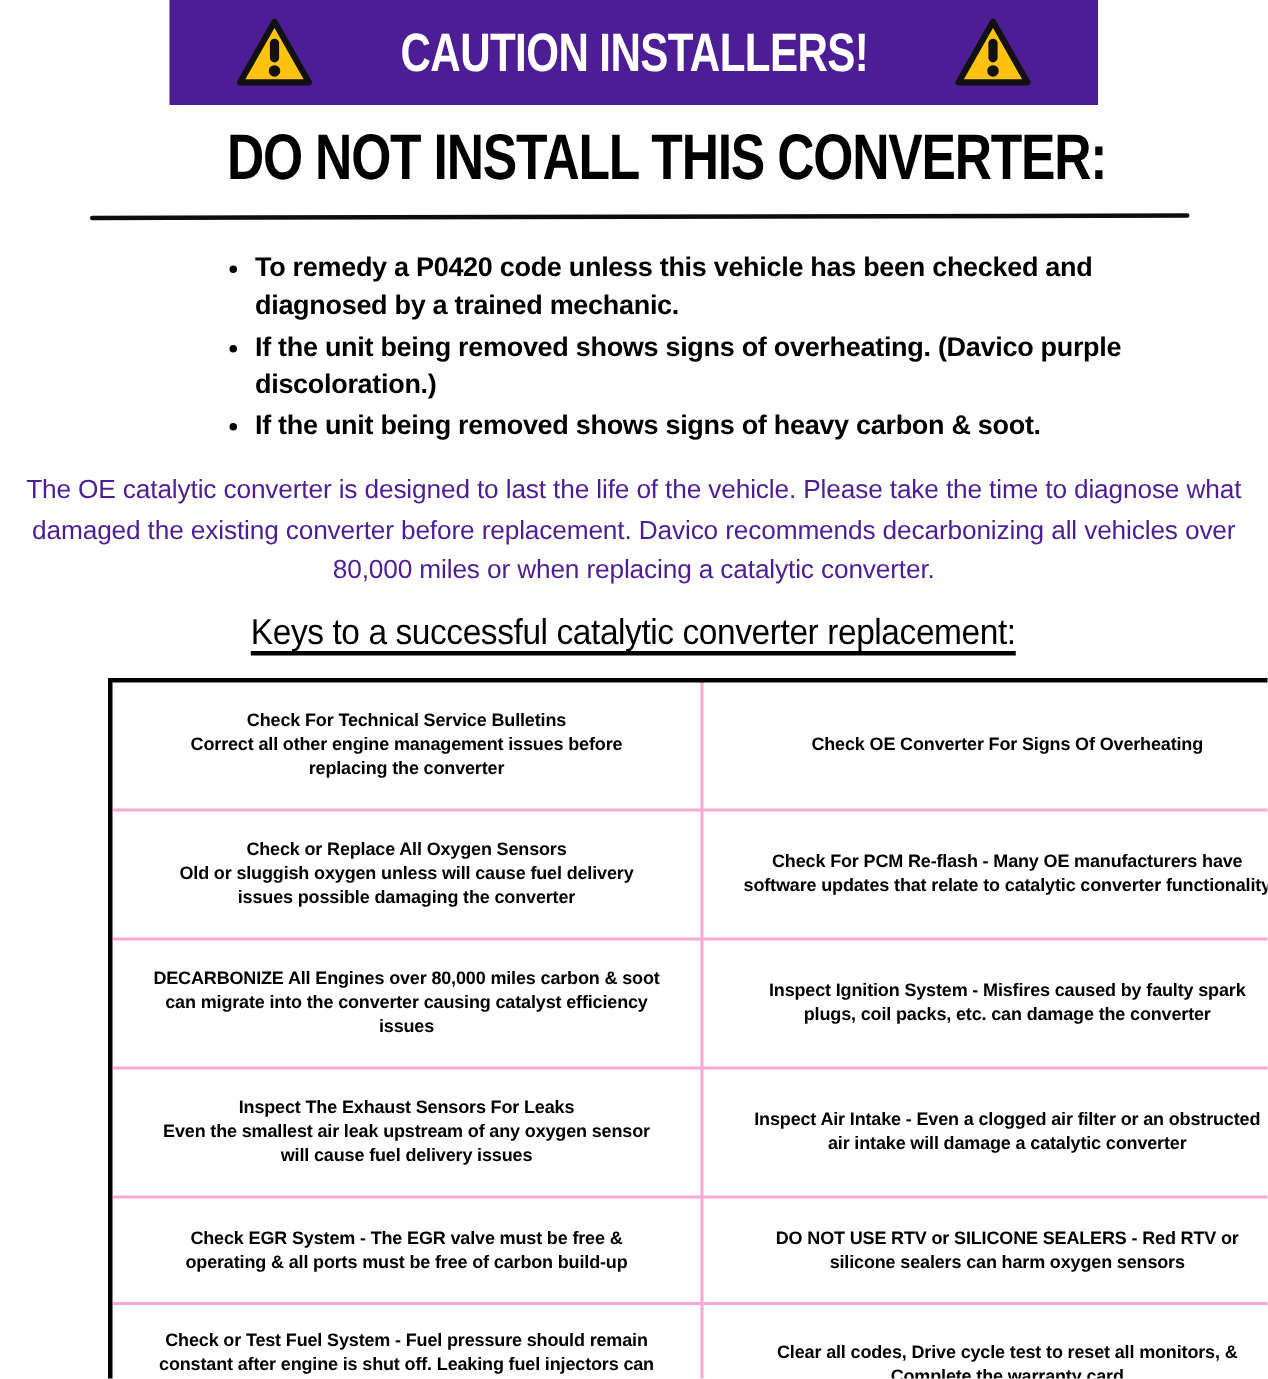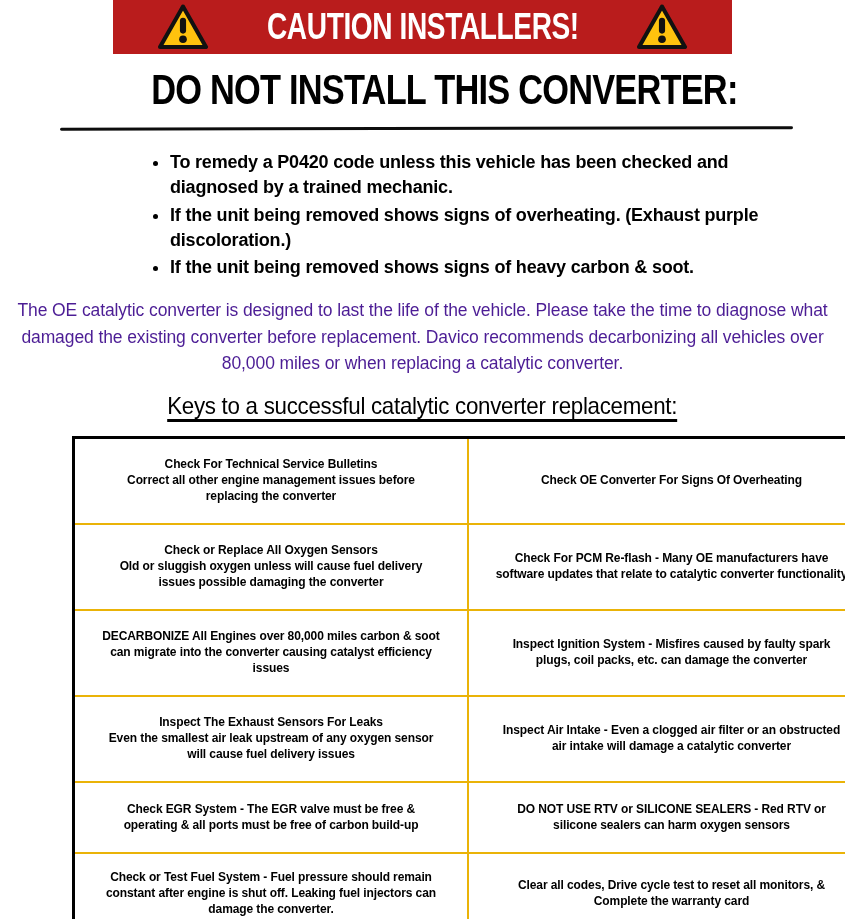--- a/index.html
+++ b/index.html
@@ -4,21 +4,21 @@
 <style>
   html,body{margin:0;padding:0;}
   body{
     width:845px;height:919px;overflow:hidden;background:#ffffff;
     font-family:"Liberation Sans","DejaVu Sans",sans-serif;color:#000;
   }
   .page{width:845px;height:919px;position:relative;}
 
   
   .banner{
-    width:619px;height:54px;margin:0 auto;background:#b91c1c;
+    width:619px;height:70px;margin:0 auto;background:#4c1d95;
     display:flex;align-items:center;justify-content:center;gap:14px;
   }
   .banner-text{
     color:#ffffff;font-weight:bold;font-size:36px;letter-spacing:-0.5px;
     display:inline-block;transform:scaleX(0.78);transform-origin:center;
     white-space:nowrap;
   }
   .tri{display:inline-flex;align-items:center;}
   .tri svg{display:block;}
 
@@ -58,21 +58,21 @@
     text-decoration:underline;text-decoration-thickness:2.5px;text-underline-offset:5px;
   }
 
   
   table.keys{
     border-collapse:collapse;table-layout:fixed;
     margin:16px 0 0 72px;width:693px;
     border:3px solid #000;
   }
   table.keys td{
-    border:2px solid #eab308;text-align:center;vertical-align:middle;
+    border:2px solid #f9a8d4;text-align:center;vertical-align:middle;
     font-weight:bold;font-size:12px;line-height:1.33;letter-spacing:-0.1px;
     white-space:pre-line;padding:4px 26px;
   }
   td.col-left{width:340px;}
   td.col-right{width:353px;}
   tr.r1 td,tr.r2 td,tr.r3 td,tr.r4 td{height:76px;}
   tr.r5 td{height:61px;}
   tr.r6 td{height:71px;}
   td.big{font-size:14.5px;}
 </style>
@@ -99,21 +99,21 @@
     </span>
   </div>
 
   <h1><span class="squeeze">DO NOT INSTALL THIS CONVERTER:</span></h1>
 
   <div class="rule"></div>
 
   <ul class="warnings">
     <li>To remedy a P0420 code unless this vehicle has been checked and
 diagnosed by a trained mechanic.</li>
-    <li>If the unit being removed shows signs of overheating. (Exhaust purple
+    <li>If the unit being removed shows signs of overheating. (Davico purple
 discoloration.)</li>
     <li>If the unit being removed shows signs of heavy carbon &amp; soot.</li>
   </ul>
 
   <p class="para">The OE catalytic converter is designed to last the life of the vehicle. Please take the time to diagnose what damaged the existing converter before replacement. Davico recommends decarbonizing all vehicles over 80,000 miles or when replacing a catalytic converter.</p>
 
   <h2><span class="squeeze">Keys to a successful catalytic converter replacement:</span></h2>
 
   <table class="keys">
     <tbody>

